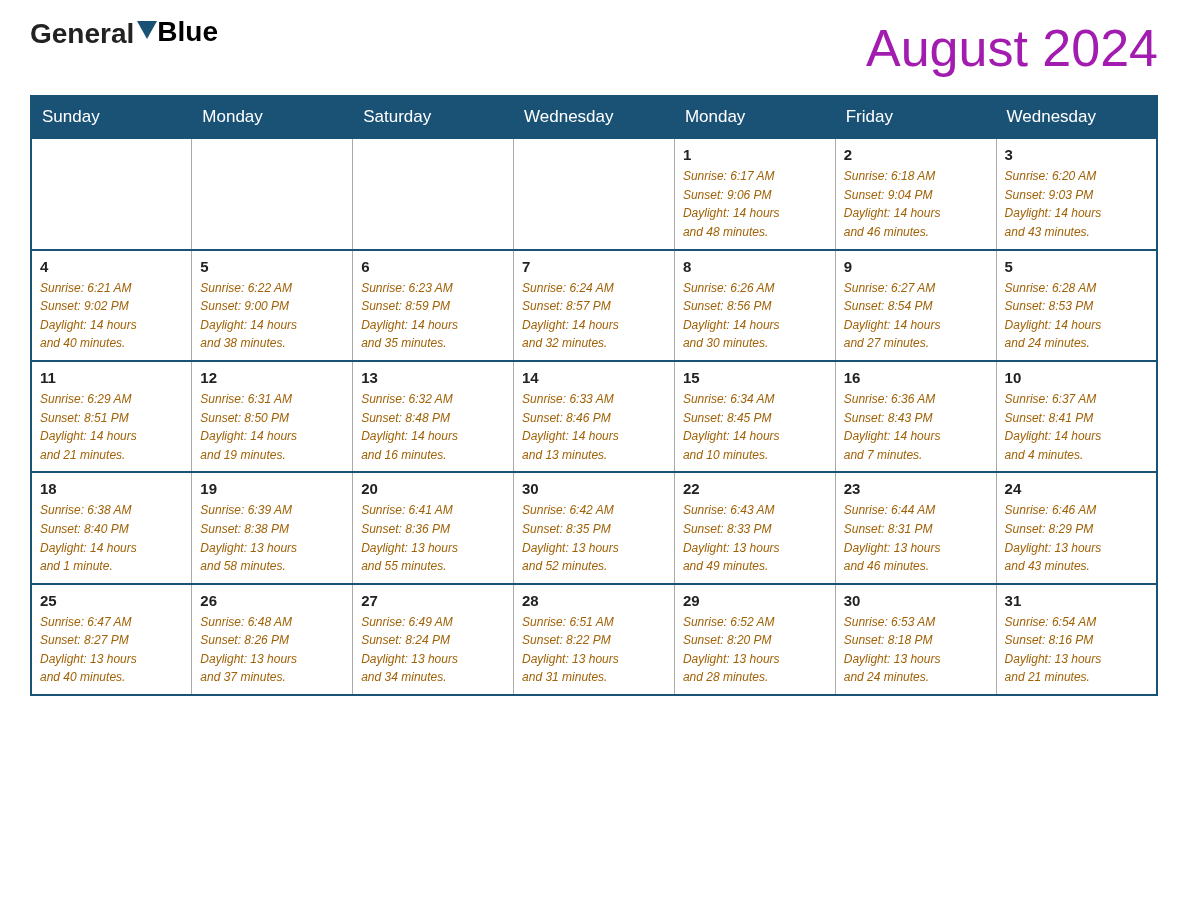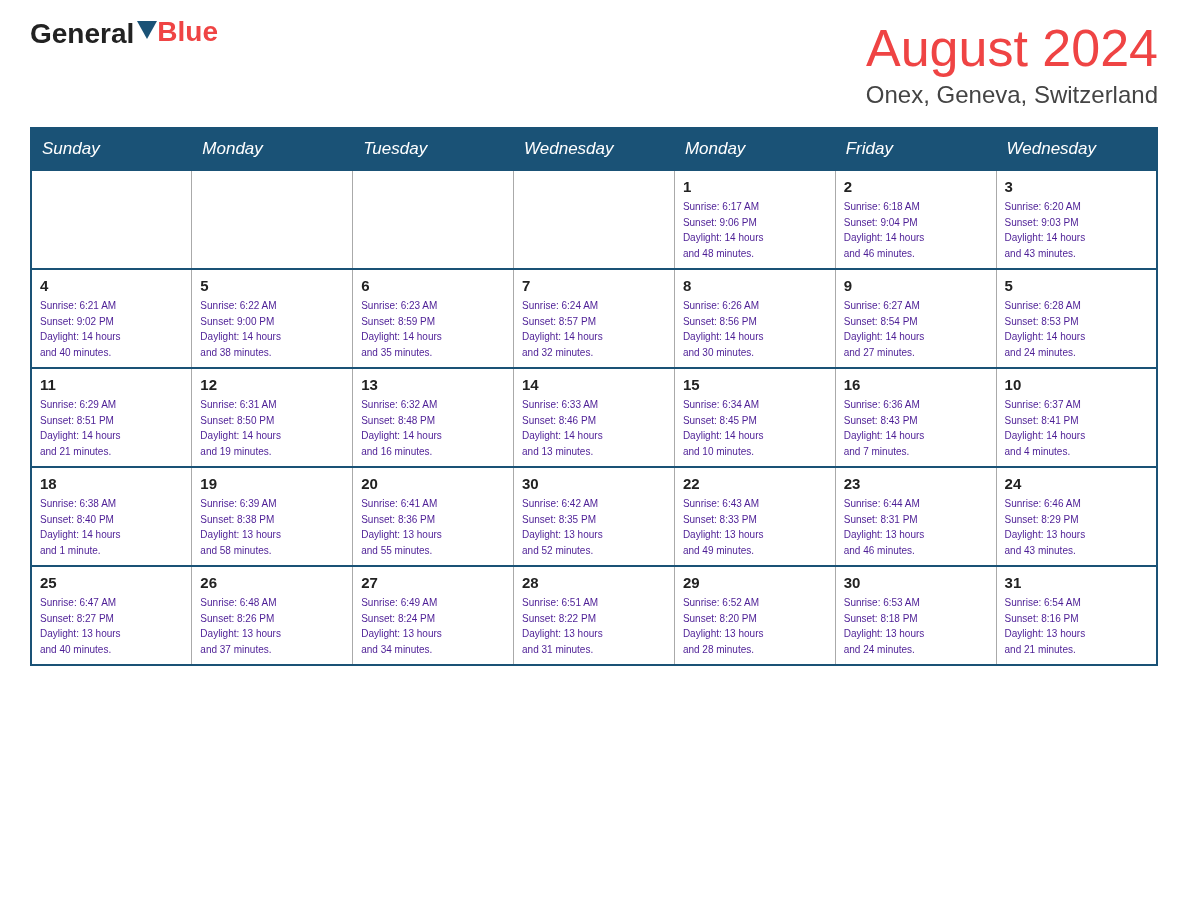--- a/index.html
+++ b/index.html
@@ -24,31 +24,31 @@
     }
     .logo-general {
       font-size: 28px;
       font-weight: bold;
       color: #222;
       line-height: 1;
     }
     .logo-blue {
       font-size: 28px;
       font-weight: bold;
-      color: #ef4444;
+      color: #000000;
       line-height: 1;
       margin-top: -2px;
     }
     .title-block {
       text-align: right;
     }
     .title-block h1 {
       font-size: 52px;
       font-weight: 400;
-      color: #ef4444;
+      color: #a21caf;
       line-height: 1.1;
     }
     .title-block h2 {
       font-size: 24px;
       font-weight: 400;
       color: #444;
       margin-top: 4px;
     }
     .calendar {
       width: 100%;
@@ -56,44 +56,44 @@
       border: 2px solid #1a5276;
     }
     .calendar th {
       background-color: #1a5276;
       color: #fff;
       font-size: 17px;
       font-weight: normal;
       padding: 10px 10px;
       text-align: left;
       border: 1px solid #1a5276;
-      font-style: italic;
     }
     .calendar td {
       vertical-align: top;
       border: 1px solid #aaa;
       padding: 7px 8px;
       width: 14.28%;
       font-size: 12.5px;
       color: #222;
       min-height: 100px;
     }
     .calendar tr td {
       border-top: 2px solid #1a5276;
     }
     .day-number {
       font-size: 15px;
       font-weight: bold;
       margin-bottom: 4px;
       display: block;
     }
     .day-info {
-      font-size: 10px;
+      font-size: 12px;
       line-height: 1.55;
-      color: #4c1d95;
+      color: #a16207;
+      font-style: italic;
     }
     .empty-cell {
       background: #fff;
     }
     
     .logo-line1 {
       display: flex;
       align-items: center;
     }
     .logo-triangle {
@@ -118,30 +118,29 @@
       <span class="logo-triangle">
         <svg width="20" height="20" viewBox="0 0 20 20">
           <polygon points="0,0 20,0 10,18" fill="#1a5276"></polygon>
         </svg>
       </span>
     </div>
     <span class="logo-blue">Blue</span>
   </div>
   <div class="title-block">
     <h1>August 2024</h1>
-    <h2>Onex, Geneva, Switzerland</h2>
   </div>
 </div>
 
 <table class="calendar">
   <thead>
     <tr>
     <th>Sunday</th>
         <th>Monday</th>
-        <th>Tuesday</th>
+        <th>Saturday</th>
         <th>Wednesday</th>
         <th>Monday</th>
         <th>Friday</th>
         <th>Wednesday</th>
       </tr>
   </thead>
   <tbody id="calendar-body">
   <tr>
         <td class="empty-cell"></td>
         <td class="empty-cell"></td>

